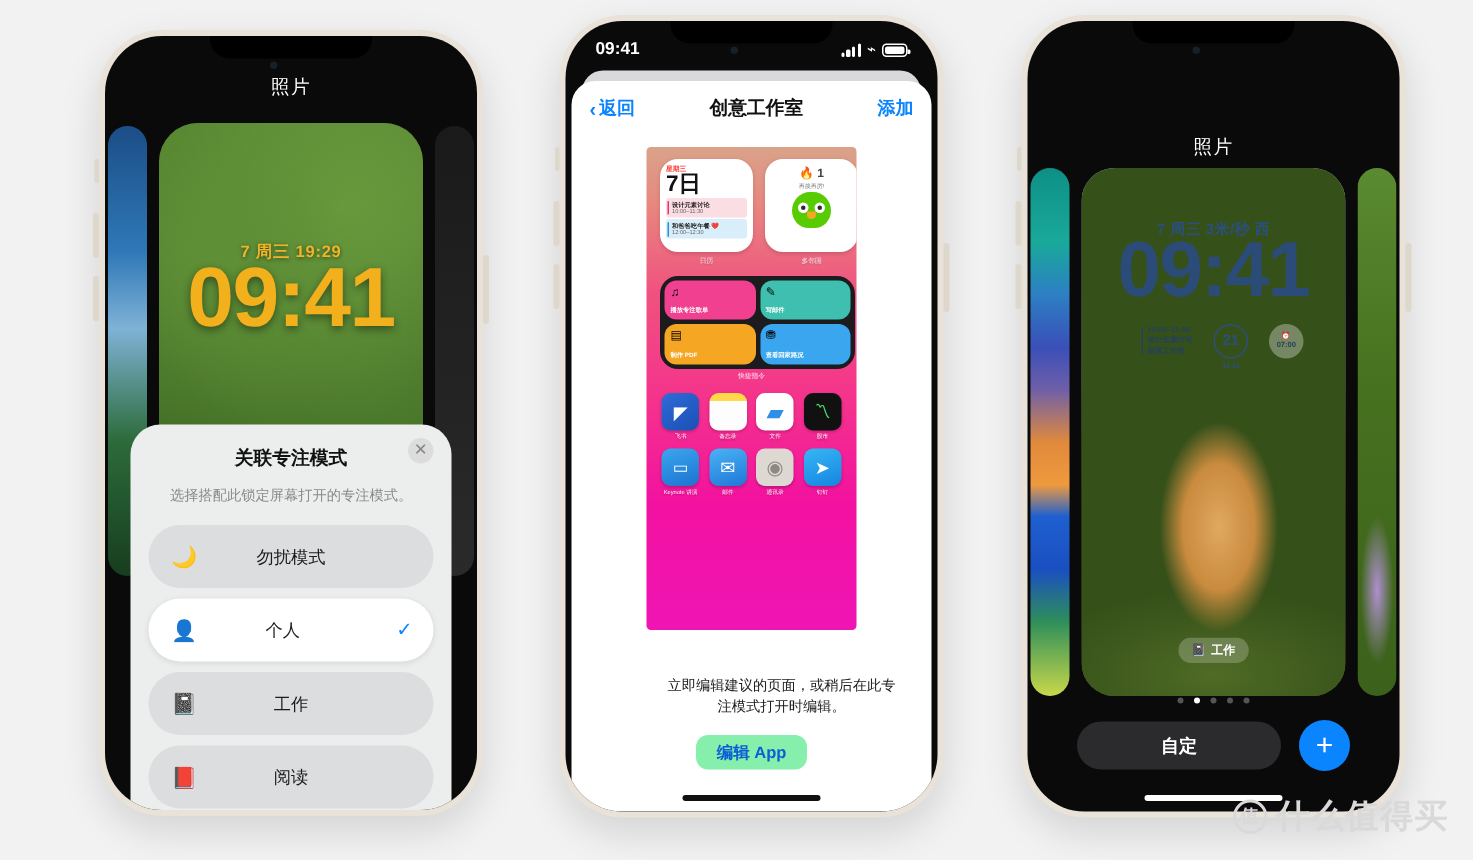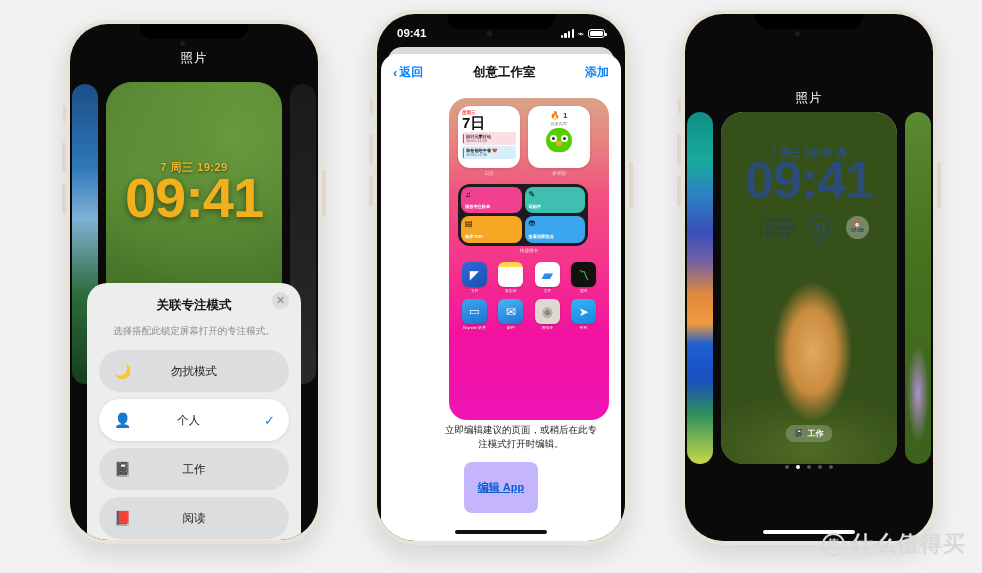--- a/index.html
+++ b/index.html
@@ -89,23 +89,23 @@
                background:#d9d9db; border-radius:14px 14px 0 0; z-index:5;}
   .modal{ position:absolute; left:4px; right:4px; top:40px; bottom:0;
           background:#fff; border-radius:16px 16px 0 0; z-index:6; overflow:hidden;}
   .nav{ display:flex; align-items:center; justify-content:space-between;
         padding:10px 12px 8px; }
   .nav .l,.nav .r{ color:#0a84ff; font-size:12px; font-weight:600; display:flex;align-items:center;gap:2px;}
   .nav .t{ font-size:12.5px; font-weight:700; color:#111; }
   .chev{ font-size:13px; font-weight:700; line-height:1;}
 
   .hs{ position:absolute; left:50%; transform:translateX(-50%); top:44px;
-       width:160px; height:322px; border-radius:18px; overflow:hidden;
+       width:140px; height:322px; border-radius:3px; overflow:hidden;
        background:linear-gradient(180deg,#d9a389 0%,#e8877f 12%,#f0527f 30%,#f5338c 52%,#f211a0 74%,#ef14b4 100%);
-       padding:8px 9px;margin-left:28px;}
+       padding:8px 9px;}
   .wrow{ display:flex; gap:8px; }
   .wbox{ width:62px; }
   .wcard{ width:62px; height:62px; background:#fff; border-radius:12px; overflow:hidden;
           box-shadow:0 1px 3px rgba(0,0,0,.14); }
   .wlabel{ text-align:center; font-size:4.5px; color:#ffe5f2; margin-top:2.5px;
            text-shadow:0 1px 1px rgba(0,0,0,.2);}
   
   .cal{ padding:4px 4px 0; }
   .cal-dow{ font-size:4.5px; color:#ff3b30; font-weight:700; }
   .cal-day{ font-size:15px; font-weight:700; color:#111; line-height:1; margin:0 0 2px;}
@@ -138,22 +138,22 @@
   .sc-lbl{ text-align:center; font-size:4.5px; color:#ffe5f2; margin-top:2.5px;}
   
   .apps{ display:grid; grid-template-columns:repeat(4,1fr); gap:6px 4px; margin-top:9px;}
   .app{ display:flex; flex-direction:column; align-items:center; }
   .app-ic{ width:25px; height:25px; border-radius:6px; box-shadow:0 1px 2px rgba(0,0,0,.2);
            display:flex; align-items:center; justify-content:center; font-size:12px; overflow:hidden; position:relative;}
   .app-nm{ font-size:3.8px; color:#fff; margin-top:2px; text-align:center; line-height:1.1;
            text-shadow:0 1px 1px rgba(0,0,0,.25); white-space:nowrap;}
   .hs-foot{ position:absolute; left:0; right:0; bottom:28px; text-align:center; }
   .hs-note{ font-size:9.5px; color:#1b1b1d; line-height:1.55; padding:0 22px;margin-left:40px; }
-  .hs-btn{ display:inline-block; margin-top:10px; background:#c4b5fd; color:#0a5fd6;
-           font-size:11px; font-weight:700; padding:18px 14px; border-radius:8px;text-decoration:underline;}
+  .hs-btn{ display:inline-block; margin-top:10px; background:#86efac; color:#0a5fd6;
+           font-size:11px; font-weight:700; padding:4px 14px; border-radius:8px;}
   .homebar{ position:absolute; bottom:7px; left:50%; transform:translateX(-50%);
             width:92px; height:3.6px; border-radius:2px; background:#111; }
   .homebar.w{ background:#fff; }
 
   
   #p3{ left:681px; top:10px; width:256px; height:535px; }
   .p3-title{ position:absolute; top:76px; width:100%; text-align:center;
              color:#fff; font-size:12.5px; letter-spacing:1px; z-index:6;}
   .ls3{ position:absolute; left:50%; transform:translateX(-50%); top:98px;
         width:176px; height:352px; border-radius:22px; overflow:hidden; }
@@ -455,20 +455,24 @@
       </div>
 
       <div class="dots">
         <b></b>
         <b class="on"></b>
         <b></b>
         <b></b>
         <b></b>
       </div>
 
+      <div class="p3-bottom">
+        <div class="cust-btn">自定</div>
+        <div class="plus-btn">+</div>
+      </div>
 
       <div class="homebar w"></div>
     </div>
   </div>
 
   <div class="wm">
     <span class="wm-badge">值</span>
     <span>什么值得买</span>
   </div>
 

